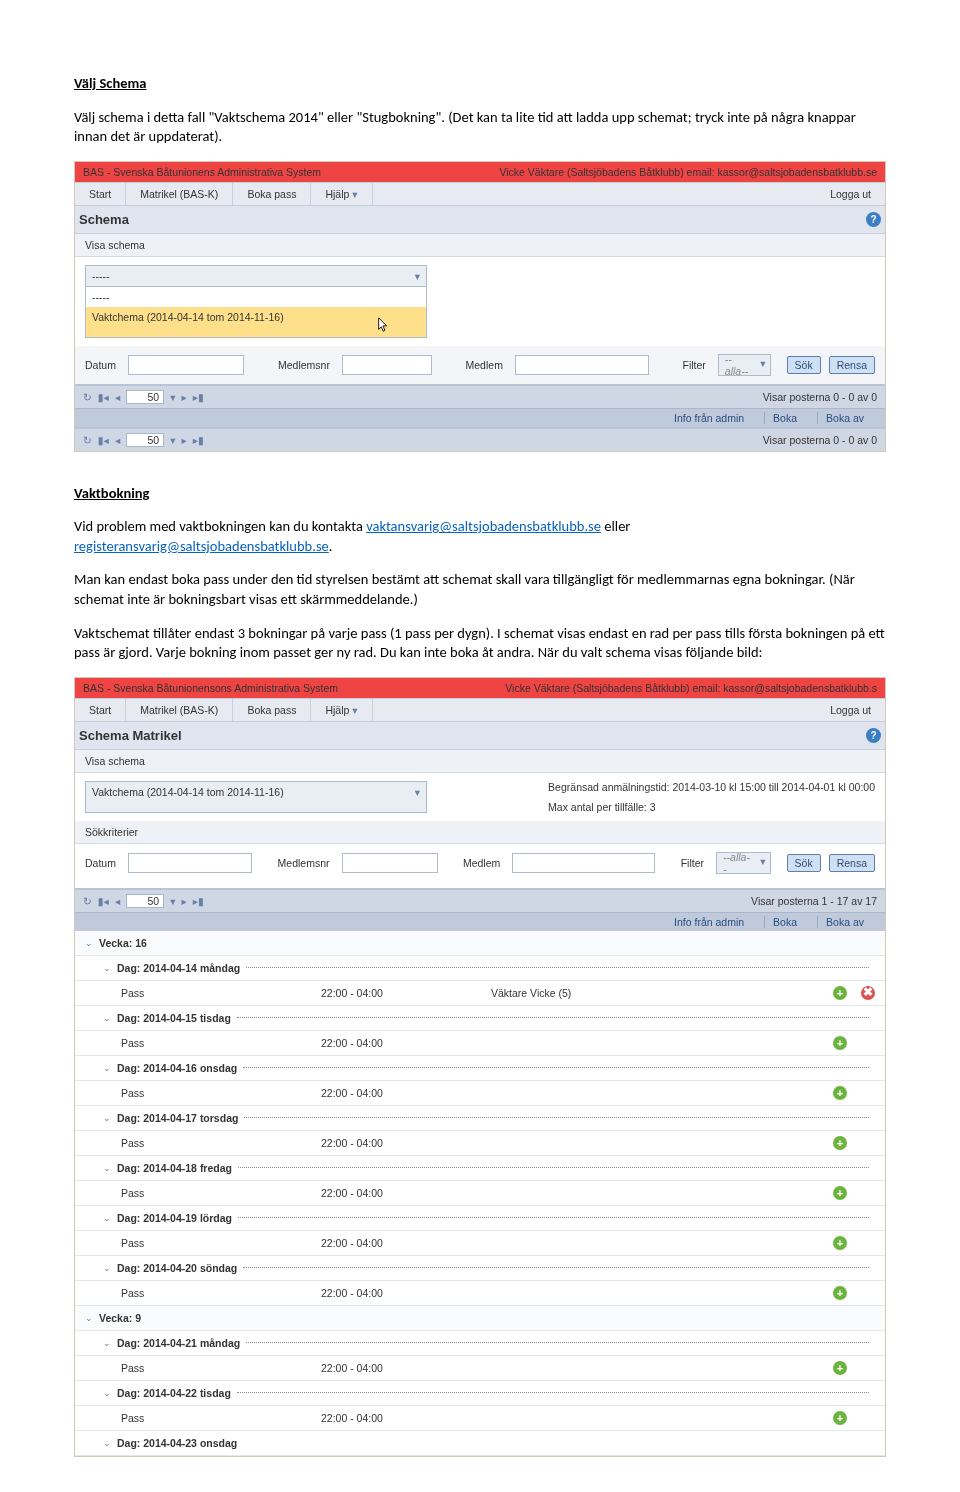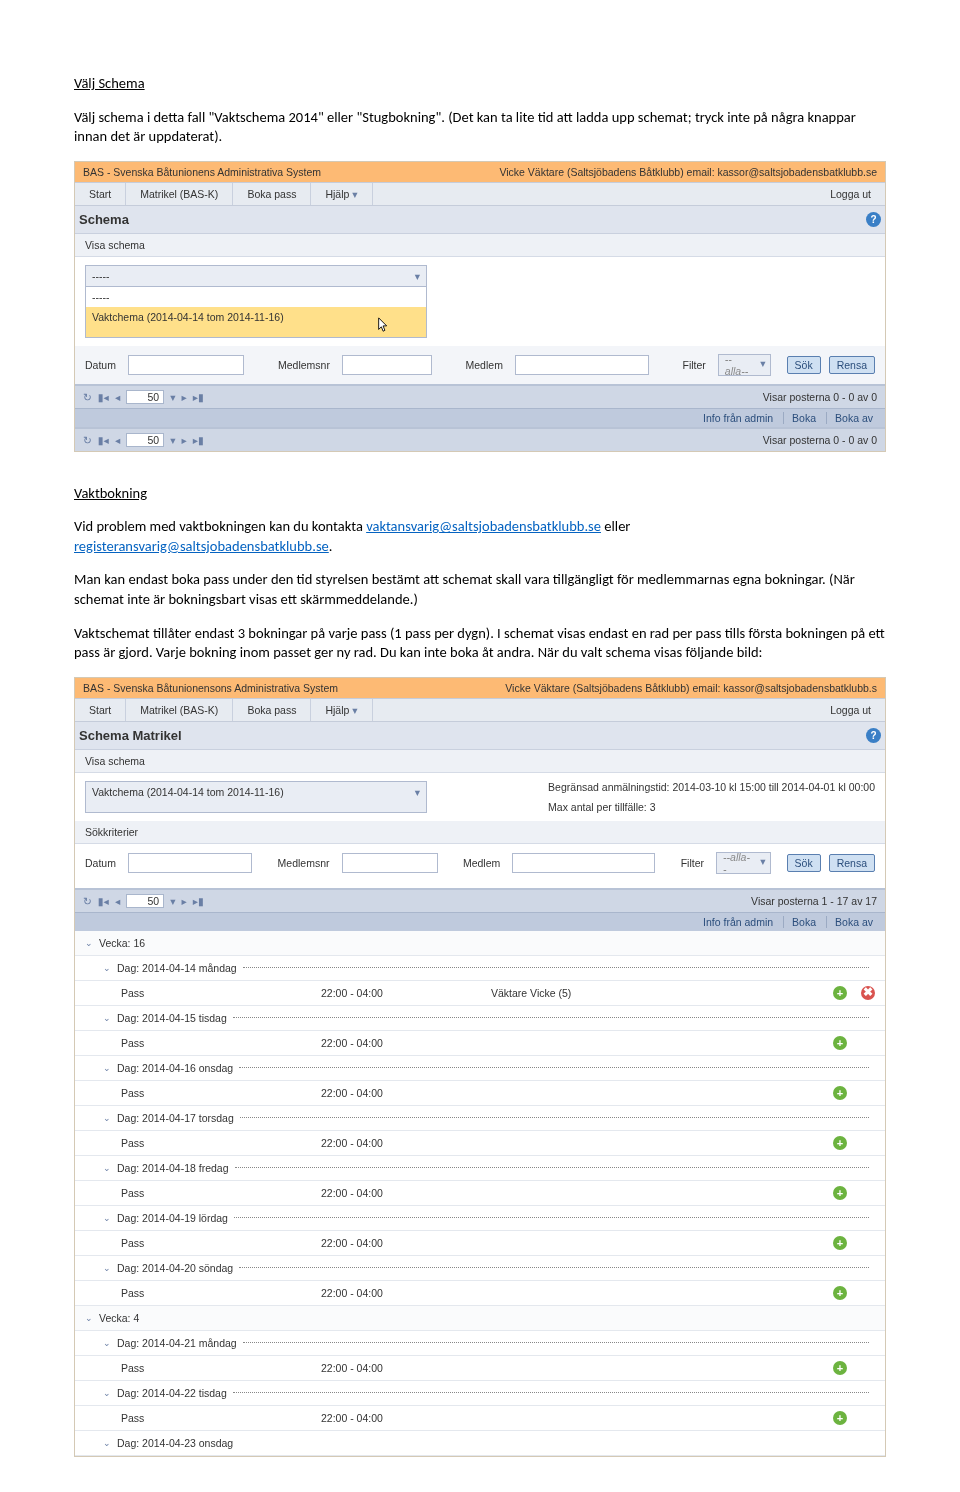--- a/index.html
+++ b/index.html
@@ -1,23 +1,23 @@
 <!DOCTYPE html>
 <html><head>
 <meta charset="utf-8">
 <style>
   body{margin:0;background:#fff;font-family:Calibri,Arial,sans-serif;font-size:14.5px;color:#000;width:960px}
   .page{padding:74px 74px 40px 74px}
   .u{text-decoration:underline}
-  .b{font-weight:normal}
+  .b{font-weight:bold}
   a.link{color:#0563c1;text-decoration:underline}
   p{margin:0 0 14px 0;line-height:1.35}
   .h{margin:0 0 14px 0}
   .shot{border:1px solid #d4c9b5;background:#fff;margin:0 0 32px 0;overflow:hidden;font-family:Verdana,Arial,sans-serif;font-size:10.5px;color:#333}
-  .sysbar{background:#fdba74;padding:4px 8px;display:flex;justify-content:space-between;border-bottom:1px solid #c5ccda;font-size:10.5px}
+  .sysbar{background:#ef4444;padding:4px 8px;display:flex;justify-content:space-between;border-bottom:1px solid #c5ccda;font-size:10.5px}
   .menubar{background:#e7ebf1;display:flex;justify-content:space-between;border-bottom:1px solid #c5ccda}
   .menubar .items{display:flex}
   .menubar .items span{border-right:1px solid #c9d0de;padding:5px 14px}
   .menubar .ddarrow::after{content:" \25BE";color:#6a7fa5}
   .menubar .right{padding:5px 14px}
   .panelhead{background:#dfe4ee;padding:6px 4px;font-size:13px;font-weight:bold;color:#333;display:flex;justify-content:space-between;align-items:center;border-bottom:1px solid #c9d0de}
   .help{width:15px;height:15px;border-radius:50%;background:#3a7fc6;color:#fff;font-weight:bold;text-align:center;line-height:15px;font-size:10px}
   .subhead{background:#eef1f6;padding:5px 10px;border-bottom:1px solid #d5dbe6;font-size:10.5px}
   .block{padding:8px 10px;background:#fff}
   .blockgray{padding:8px 10px;background:#f3f5f9}
@@ -32,21 +32,21 @@
   .row{display:flex;align-items:center;gap:8px}
   .lab{margin-right:4px}
   .txt{border:1px solid #b0bacf;background:#fff;height:18px;display:inline-block}
   .w100{width:100px}
   .w140{width:130px}
   .w150{width:150px}
   .filter{border:1px solid #b0bacf;background:#e9edf4;height:20px;display:inline-flex;align-items:center;padding:0 18px 0 6px;position:relative;color:#8a8a8a;font-style:italic}
   .filter .arrow{position:absolute;right:4px;top:2px;color:#6a7fa5;font-style:normal}
   .btn{border:1px solid #5a7fb0;background:#cfe0f2;padding:2px 7px;font-size:10.5px;border-radius:2px;color:#2b4e7c}
   .pagerbar{background:#cfd7e5;padding:4px 8px;display:flex;justify-content:space-between;align-items:center;border-top:2px solid #b8c3d6;font-size:10.5px}
-  .actionbar{background:#bfcadd;padding:3px 4px;display:flex;justify-content:flex-end;gap:2px;font-size:10.5px;color:#2b4e7c;border-top:1px solid #a9b6cc}
+  .actionbar{background:#bfcadd;padding:3px 13px;display:flex;justify-content:flex-end;gap:12px;font-size:10.5px;color:#2b4e7c;border-top:1px solid #a9b6cc}
   .actionbar span{border-left:1px solid #9baac3;padding:0 8px}
   .actionbar span:first-child{border-left:none}
   .pager{display:flex;align-items:center;gap:6px;color:#6a7fa5}
   .pager .icon{color:#6a7fa5}
   .pager .sz{border:1px solid #a9b6cc;background:#fff;padding:0 4px;color:#333;min-width:28px;display:inline-block;text-align:right}
   .monthnav{padding:0 10px 6px 10px}
   .monthnav .komp{display:inline-block;background:#f3e6c0;border:1px solid #c9b97f;padding:3px 8px;font-size:10.5px}
   .monthnav .nav{margin-top:4px;display:flex;align-items:center}
   .monthnav .navarr{color:#5a7fb0;padding:0 8px;font-size:12px}
   .monthnav .mon{background:#ffe08a;padding:4px 40px;border:1px solid #e6c34f;font-size:10.5px}
@@ -329,21 +329,21 @@
       <div class="treerow ind2">
           <span class="col-pass">Pass</span>
           <span class="col-time">22:00 - 04:00</span>
           <span class="col-name"></span>
           <span class="plus">+</span>
           <span style="width:28px"></span>
         </div>
 
       <div class="treerow week">
           <span class="chev">⌄</span>
-          <span class="b">Vecka: 4</span>
+          <span class="b">Vecka: 9</span>
         </div>
 
       <div class="treerow ind1">
           <span class="chev">⌄</span>
           <span class="b">Dag: 2014-04-21 måndag</span>
           <span class="dotline"></span>
         </div>
       <div class="treerow ind2">
           <span class="col-pass">Pass</span>
           <span class="col-time">22:00 - 04:00</span>

